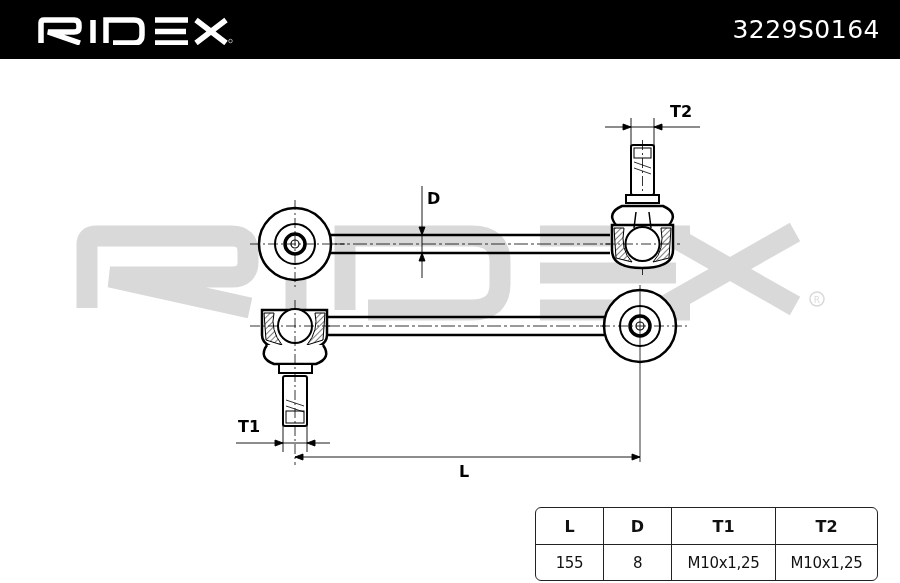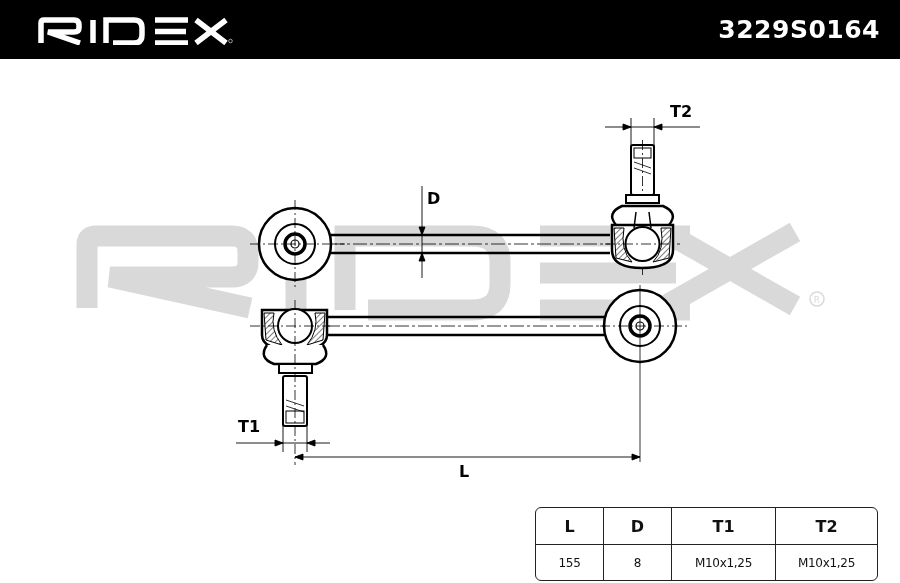--- a/index.html
+++ b/index.html
@@ -8,21 +8,21 @@
 
   .header-bar {
     position: absolute; left: 0; top: 0; width: 900px; height: 59px;
     background: #000000;
   }
   .brand-logo {
     position: absolute; left: 38px; top: 17px; width: 195px; height: 28px;
   }
   .part-number {
     position: absolute; right: 20px; top: 12px; height: 36px; line-height: 36px;
-    color: #ffffff; font-family: "DejaVu Sans", sans-serif; font-size: 25px; font-weight: bold;
+    color: #ffffff; font-family: "DejaVu Sans", sans-serif; font-size: 25px; font-weight: normal;
     letter-spacing: 0.5px;
     text-align: right;
   }
 
   .drawing {
     position: absolute; left: 0; top: 59px; width: 900px; height: 440px;
   }
 
   .dim-label {
     position: absolute; font-family: "DejaVu Sans", sans-serif; font-weight: bold;
@@ -36,21 +36,21 @@
   }
   .spec-table .row { display: flex; height: 50%; }
   .spec-table .row + .row { border-top: 1.5px solid #222; }
   .spec-table .cell {
     display: flex; align-items: center; justify-content: center;
     font-family: "DejaVu Sans", sans-serif; font-size: 16px; color: #111;
   }
   .spec-table .cell + .cell { border-left: 1.5px solid #222; }
   .spec-table .hdr .cell { font-weight: bold; font-size: 16px; }
   .c1 { width: 67px; } .c2 { width: 68px; } .c3 { width: 104px; } .c4 { flex: 1; }
-  .spec-table .val .cell { font-size: 12px; letter-spacing: -0.3px; }
+  .spec-table .val .cell { font-size: 15px; letter-spacing: -0.3px; }
 </style>
 </head>
 <body>
 
 <div class="header-bar">
   <svg class="brand-logo" viewBox="0 0 195 28">
     <g fill="none" stroke="#ffffff" stroke-width="5.5" stroke-linejoin="miter">
 
       <path d="M3 26 V6 Q3 3 6 3 H36 Q41 3 41 8 V11 Q41 15 36 15 H10 L42 26"></path>
 

